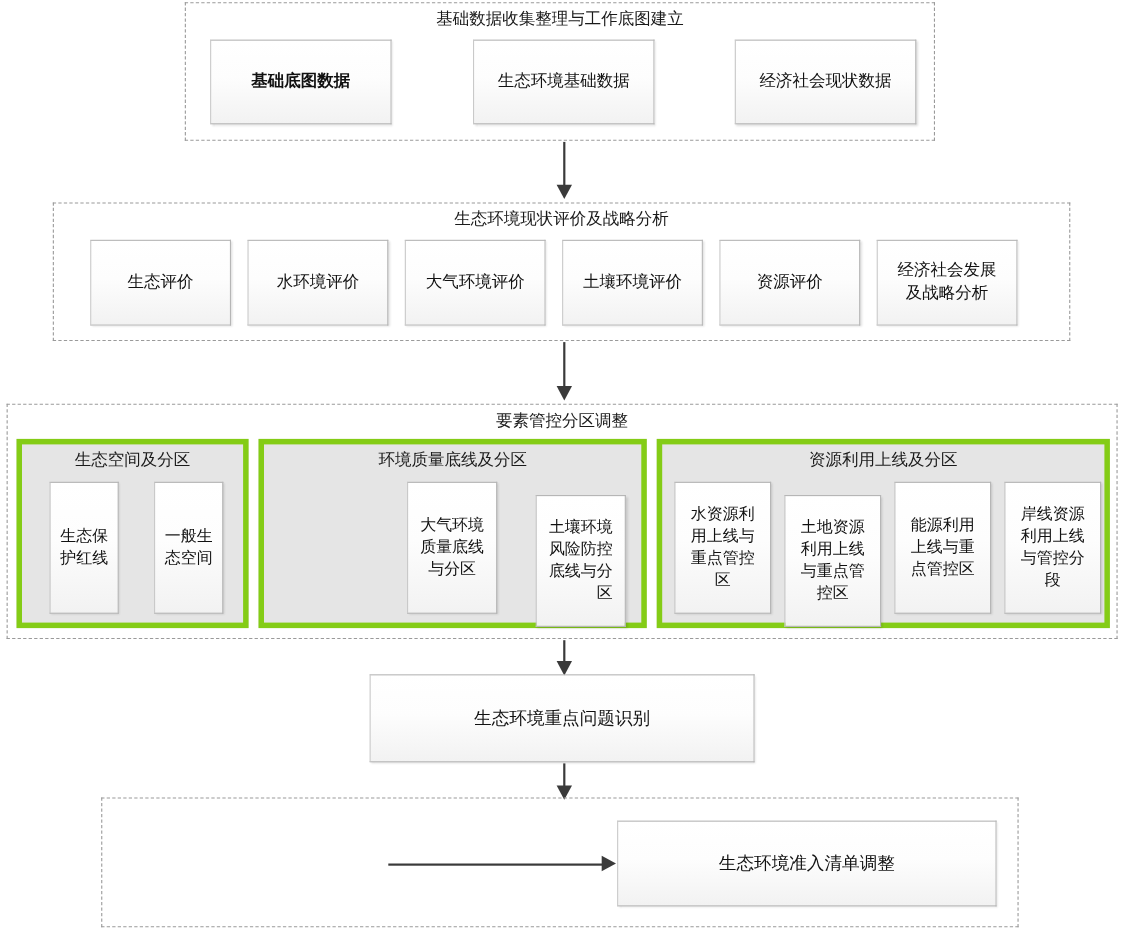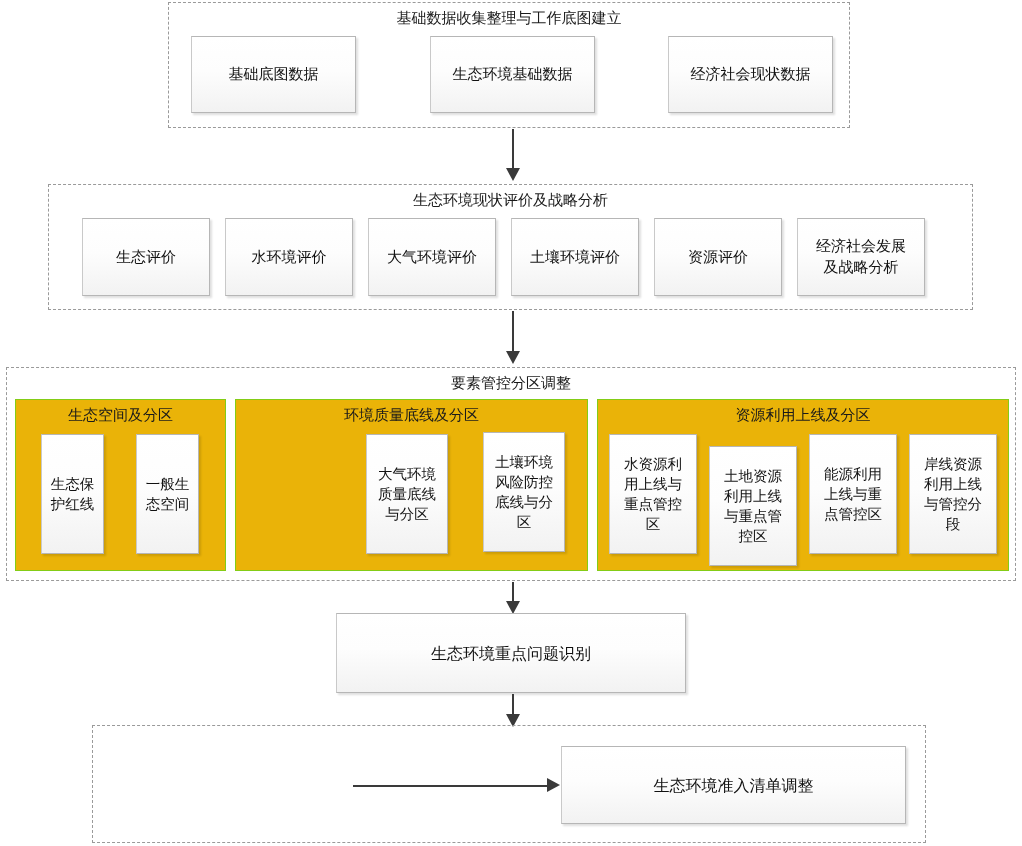--- a/index.html
+++ b/index.html
@@ -25,23 +25,23 @@
     text-align:center;
     font-size:15px;
     line-height:18px;
     color:#1a1a1a;
     white-space:nowrap;
   }
 
   
   .subgroup{
     position:absolute;
-    border:1px solid #84cc16;
+    border:5px solid #84cc16;
     box-sizing:border-box;
-    background:#eab308;
+    background:#e5e5e5;
   }
   .subgroup-title{
     position:absolute;
     left:0;right:0;
     text-align:center;
     font-size:15px;
     line-height:18px;
     color:#1a1a1a;
     white-space:nowrap;
   }
@@ -92,21 +92,21 @@
     border-left:13px solid #3a3a3a;
   }
 </style>
 </head>
 <body>
 
 <div id="canvas">
 
   <div class="dashed-group" style="left:168px;top:2px;width:682px;height:126px;">
     <div class="group-title" style="top:6px;">基础数据收集整理与工作底图建立</div>
-    <div class="node" style="left:22px;top:33px;width:165px;height:77px;">基础底图数据</div>
+    <div class="node" style="left:22px;top:33px;width:165px;height:77px;font-weight:bold;">基础底图数据</div>
     <div class="node" style="left:261px;top:33px;width:165px;height:77px;">生态环境基础数据</div>
     <div class="node" style="left:499px;top:33px;width:165px;height:77px;">经济社会现状数据</div>
   </div>
 
   <div class="arrow-v" style="left:512px;top:129px;height:42px;"></div>
   <div class="arrow-v-head" style="left:506px;top:168px;"></div>
 
   <div class="dashed-group" style="left:48px;top:184px;width:925px;height:126px;">
     <div class="group-title" style="top:6px;">生态环境现状评价及战略分析</div>
     <div class="node" style="left:33px;top:33px;width:128px;height:78px;">生态评价</div>
@@ -130,21 +130,21 @@
 护红线</div>
       <div class="node small" style="left:120px;top:34px;width:63px;height:120px;">一般生
 态空间</div>
     </div>
 
     <div class="subgroup" style="left:228px;top:31px;width:353px;height:172px;">
       <div class="subgroup-title" style="top:6px;">环境质量底线及分区</div>
       <div class="node small" style="left:130px;top:34px;width:82px;height:120px;">大气环境
 质量底线
 与分区</div>
-      <div class="node small" style="left:247px;top:32px;width:82px;height:120px;">土壤环境
+      <div class="node small" style="left:247px;top:46px;width:82px;height:120px;text-align:right;">土壤环境
 风险防控
 底线与分
 区</div>
     </div>
 
     <div class="subgroup" style="left:590px;top:31px;width:412px;height:172px;">
       <div class="subgroup-title" style="top:6px;">资源利用上线及分区</div>
       <div class="node small" style="left:11px;top:34px;width:88px;height:120px;">水资源利
 用上线与
 重点管控

